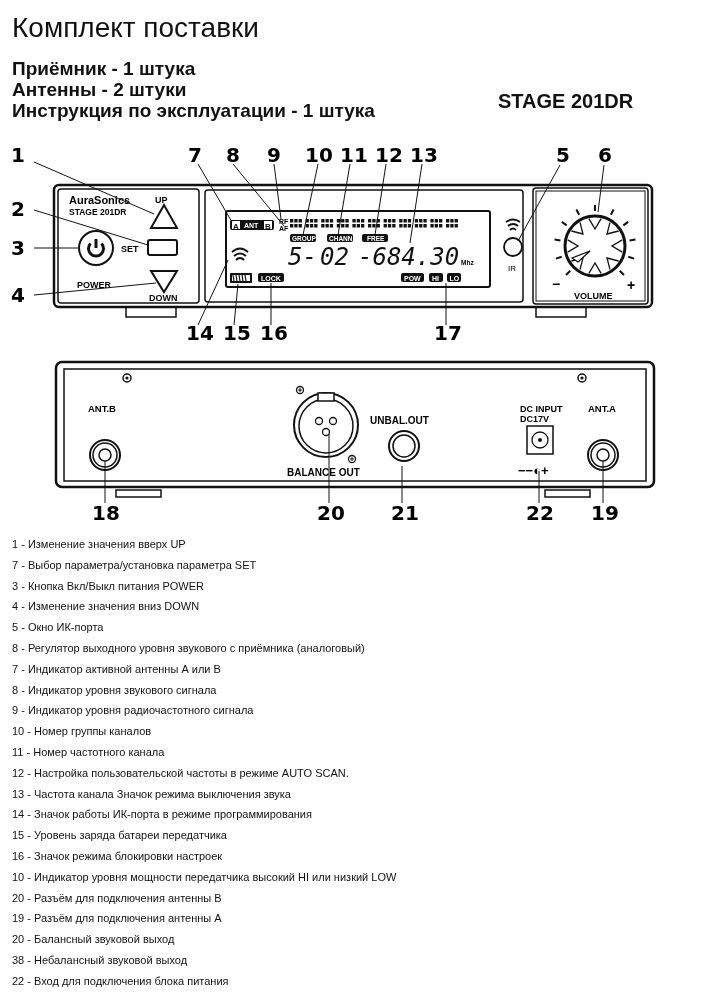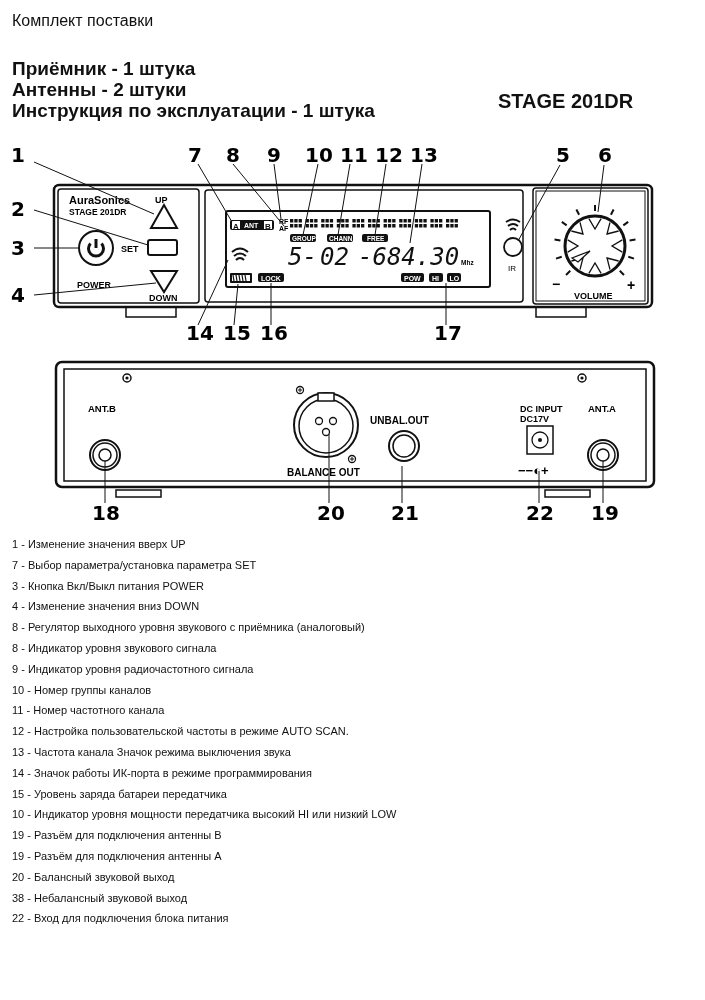--- a/index.html
+++ b/index.html
@@ -1,17 +1,17 @@
 <!DOCTYPE html>
 <html><head>
 <meta charset="utf-8">
 <style>
   html, body { margin:0; padding:0; background:#fff; }
   body { width:705px; height:1000px; position:relative; overflow:hidden; font-family:"Liberation Sans", sans-serif; color:#111; }
-  .title { position:absolute; left:12px; top:12px; font-size:16px; }
+  .title { position:absolute; left:12px; top:12px; font-size:28px; }
   .kit { position:absolute; left:12px; top:58px; font-size:19px; line-height:21px;font-weight:bold; }
   .model { position:absolute; left:498px; top:90px; font-size:20px; font-weight:bold; }
   svg { position:absolute; left:0; top:0; }
   .legend { position:absolute; left:12px; top:534px; font-size:11px; line-height:20.8px; }
   .legend div { white-space:nowrap; }
   .num { font-size:20px; font-weight:bold; font-family:"DejaVu Sans", sans-serif; }
   .small { font-family:"Liberation Sans", sans-serif; font-weight:bold; }
 </style>
 </head>
 <body>
@@ -318,28 +318,31 @@
   <text class="num" x="391" y="520">21</text>
   <text class="num" x="526" y="520">22</text>
   <text class="num" x="591" y="520">19</text>
 </svg>
 
 <div class="legend" id="legend">
     <div>1   - Изменение значения вверх UP</div>
     <div>7   - Выбор параметра/установка параметра SET</div>
     <div>3   - Кнопка Вкл/Выкл питания POWER</div>
     <div>4   - Изменение значения вниз DOWN</div>
+    <div>5   - Окно ИК-порта</div>
     <div>8   - Регулятор выходного уровня звукового с приёмника (аналоговый)</div>
+    <div>7   - Индикатор активной антенны А или В</div>
     <div>8   - Индикатор уровня звукового сигнала</div>
     <div>9   - Индикатор уровня радиочастотного сигнала</div>
     <div>10 - Номер группы каналов</div>
     <div>11 - Номер частотного канала</div>
     <div>12 - Настройка пользовательской частоты в режиме AUTO SCAN.</div>
     <div>13 - Частота канала Значок режима выключения звука</div>
     <div>14 - Значок работы ИК-порта в режиме программирования</div>
     <div>15 - Уровень заряда батареи передатчика</div>
+    <div>16 - Значок режима блокировки настроек</div>
     <div>10 - Индикатор уровня мощности передатчика высокий HI или низкий LOW</div>
-    <div>19 - Разъём для подключения антенны В</div>
+    <div>20 - Разъём для подключения антенны В</div>
     <div>19 - Разъём для подключения антенны А</div>
     <div>20 - Балансный звуковой выход</div>
     <div>38 - Небалансный звуковой выход</div>
     <div>22 - Вход для подключения блока питания</div>
   </div>
 
 </body></html>

